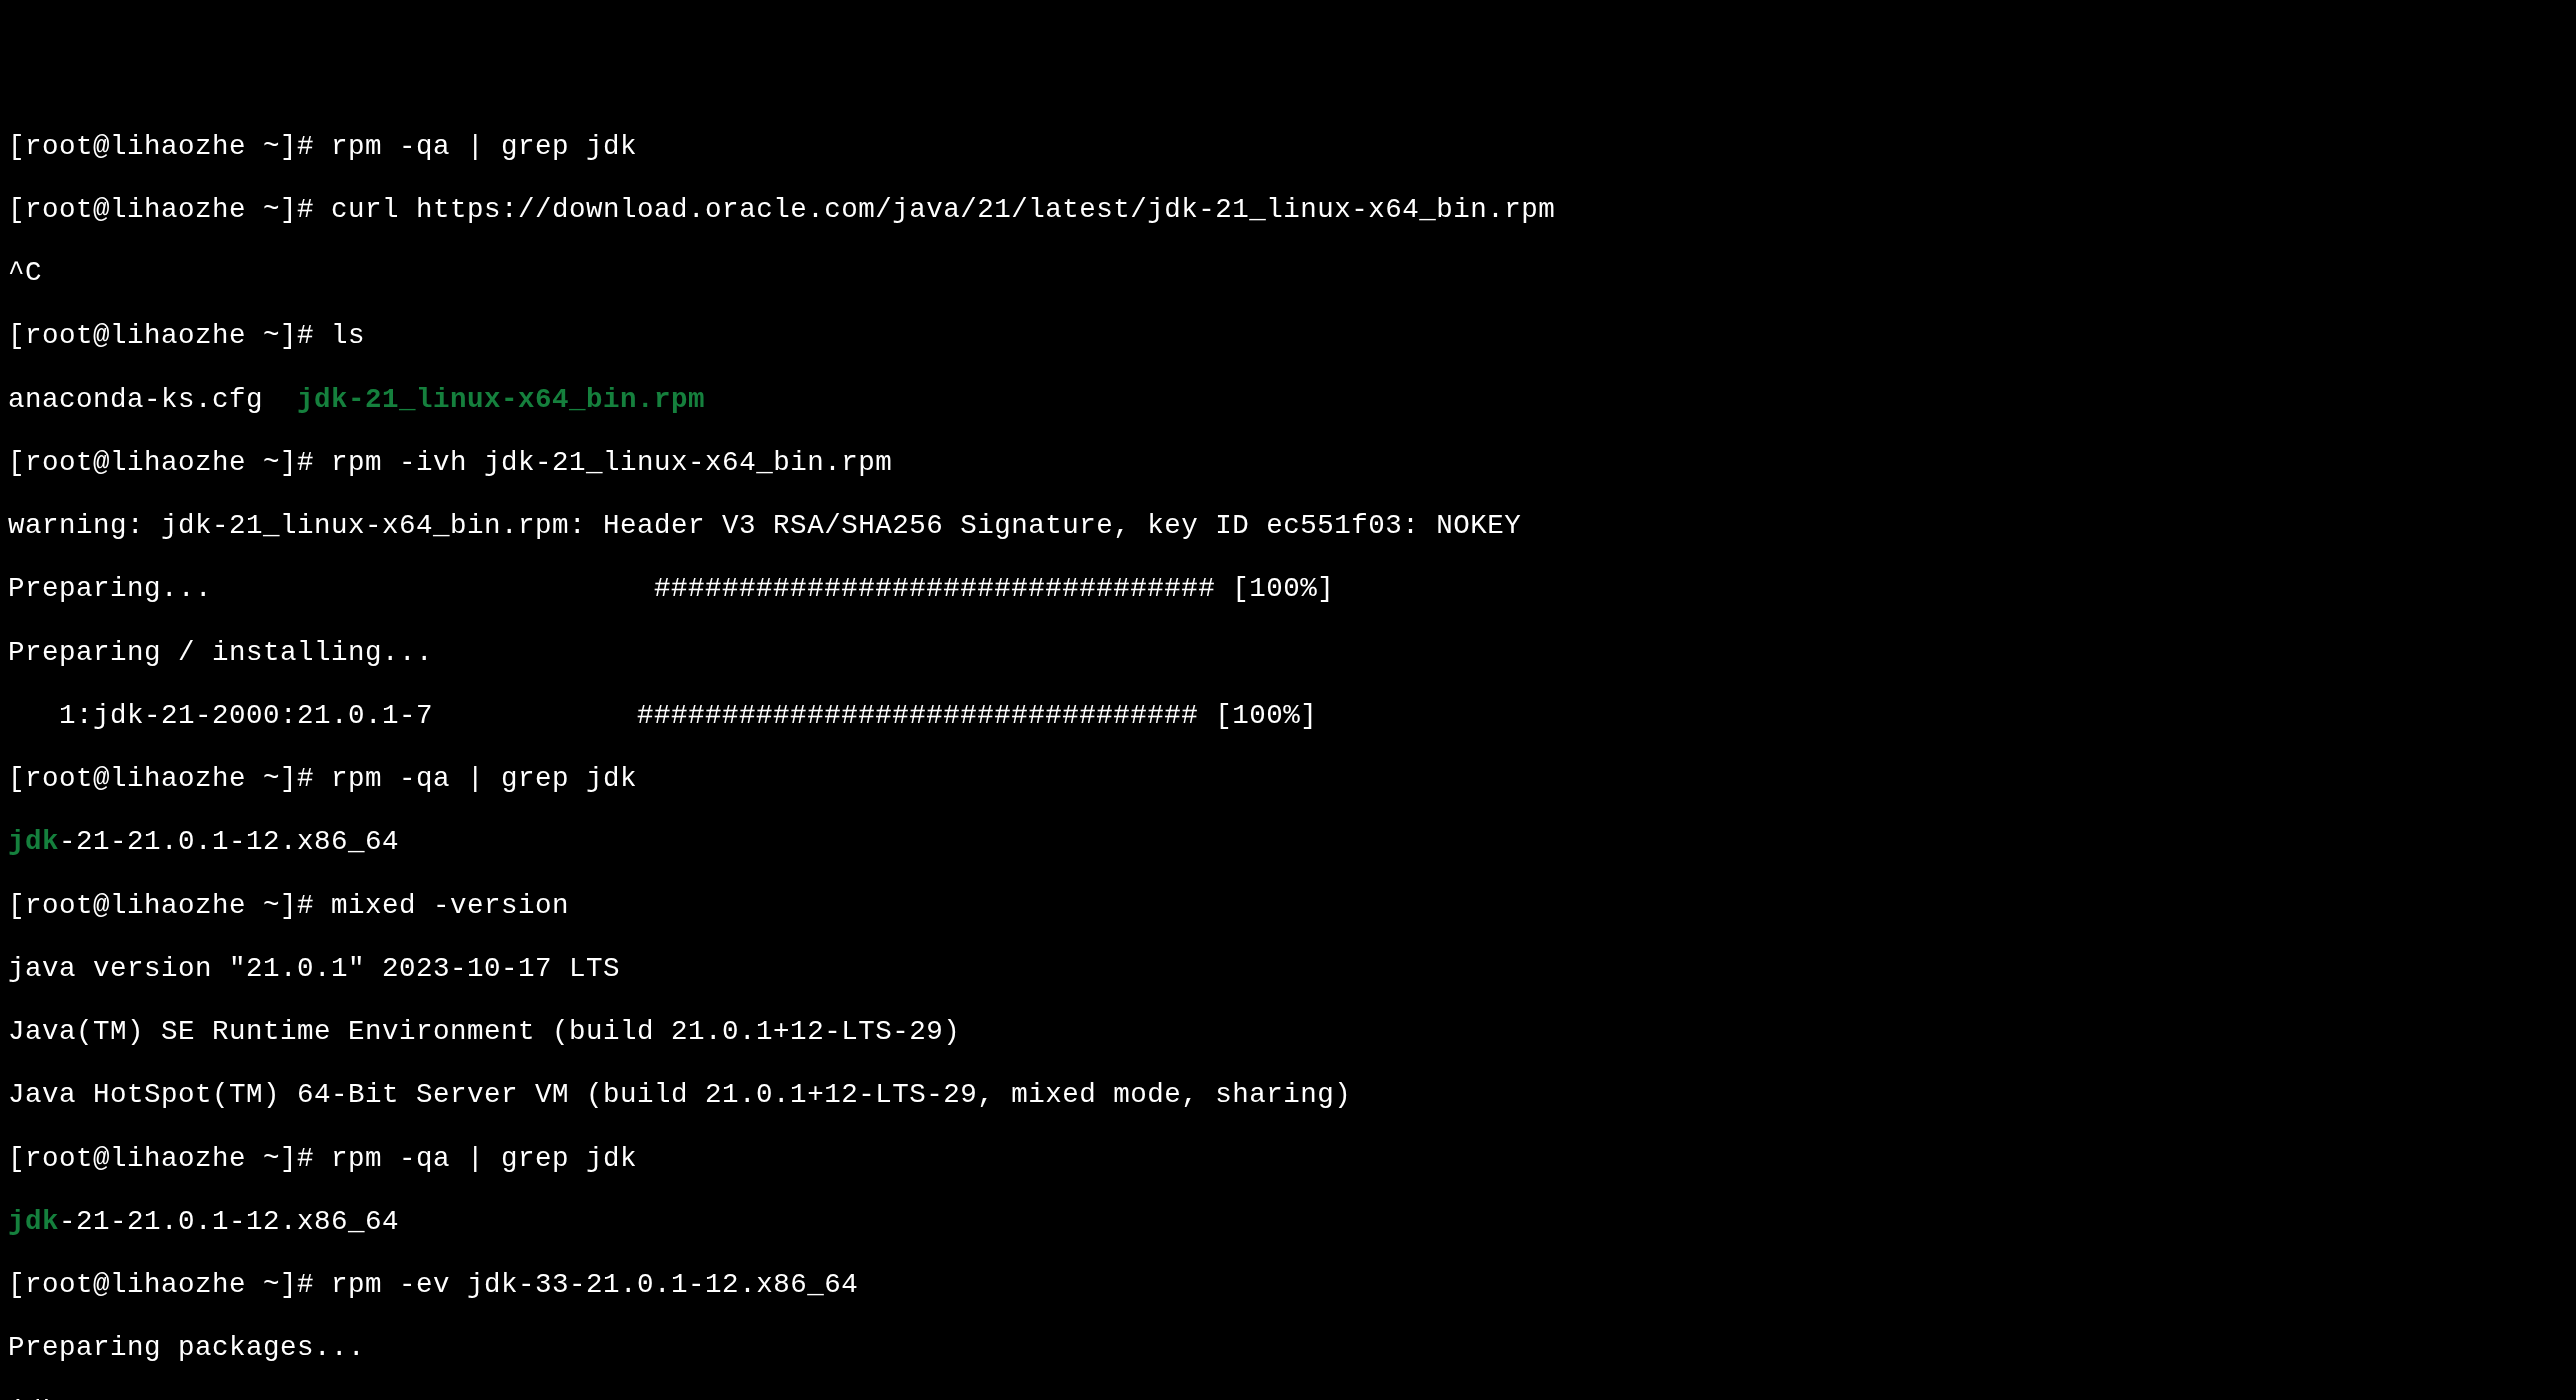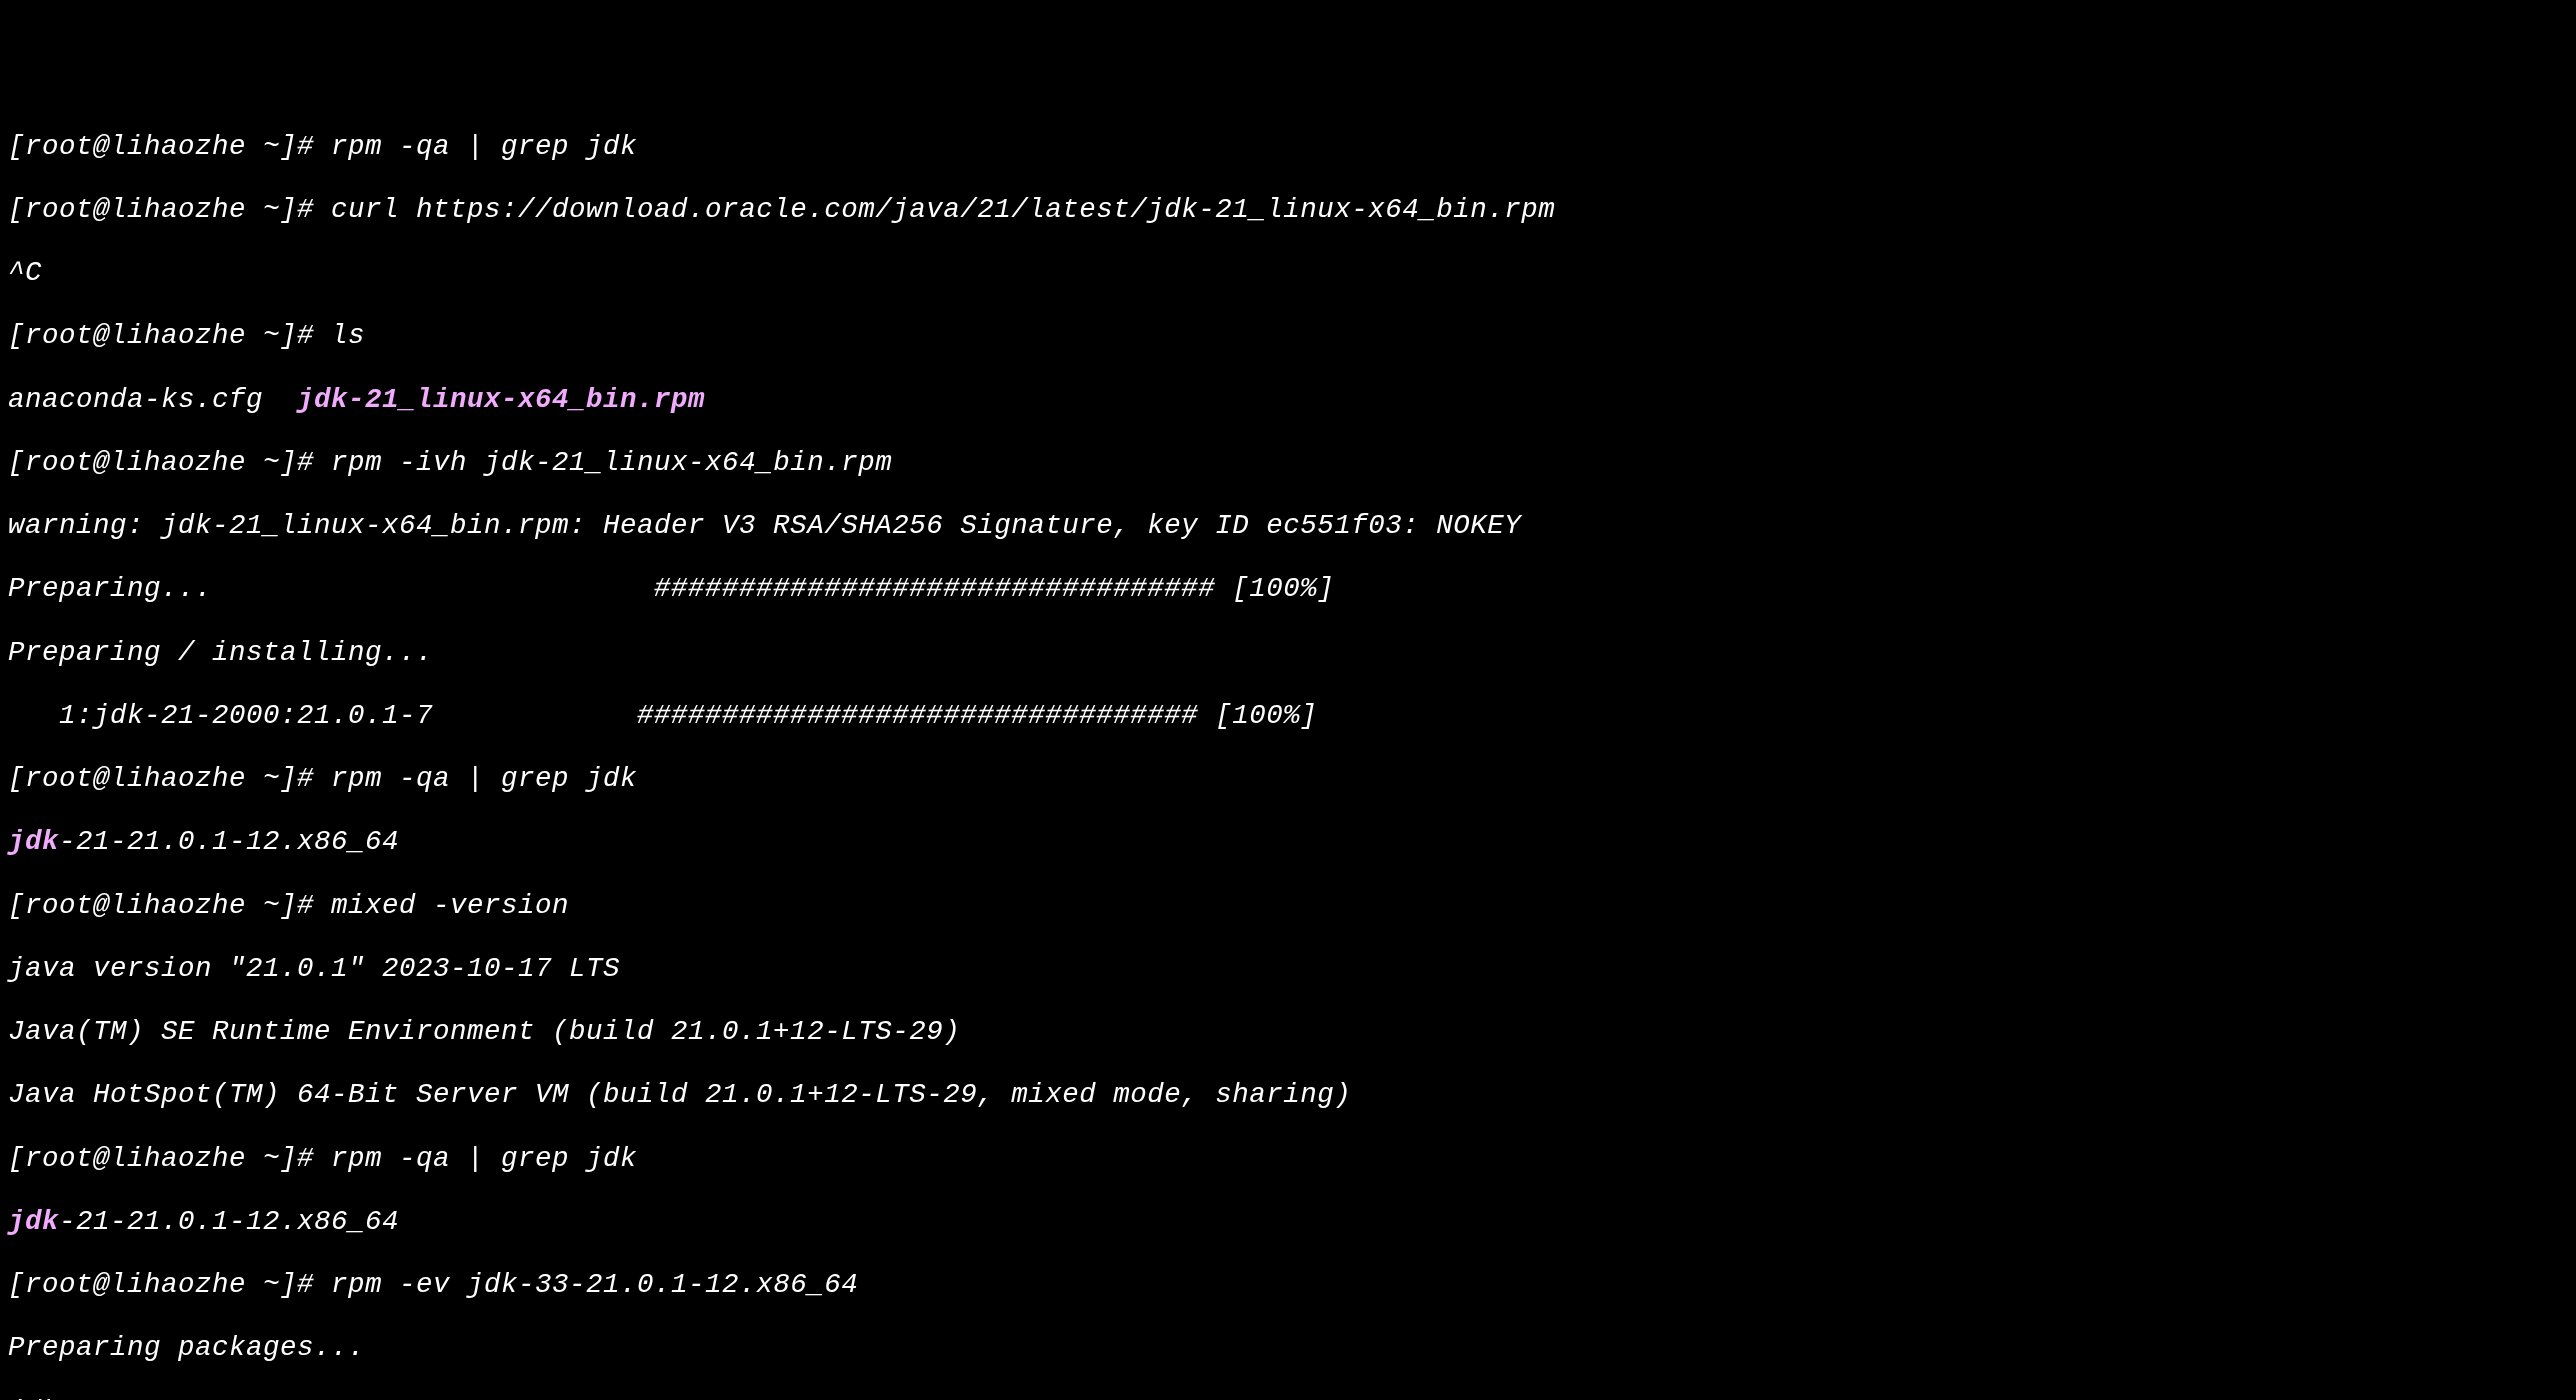--- a/index.html
+++ b/index.html
@@ -8,22 +8,22 @@
       color: #fff;
       font-family: "Courier New", Consolas, monospace;
       font-size: 27.5px;
       line-height: 1.15;
       padding: 4px 8px;
       white-space: pre;
       letter-spacing: 0.5px;
       position: relative;
       min-height: 1401px;
     }
-    .line { display: block; font-style: italic; }
-    .red { color: #f0abfc; font-weight: bold; }
+    .line { display: block; }
+    .red { color: #15803d; font-weight: bold; }
   </style>
 </head>
 <body>
 
 
 
 <div class="line"><span>[root@lihaozhe ~]# </span><span>rpm -qa | grep jdk</span></div>
 <div class="line"><span>[root@lihaozhe ~]# </span><span>curl https://download.oracle.com/java/21/latest/jdk-21_linux-x64_bin.rpm</span></div>
 <div class="line"><span>^C</span></div>
 <div class="line"><span>[root@lihaozhe ~]# </span><span>ls</span></div>

